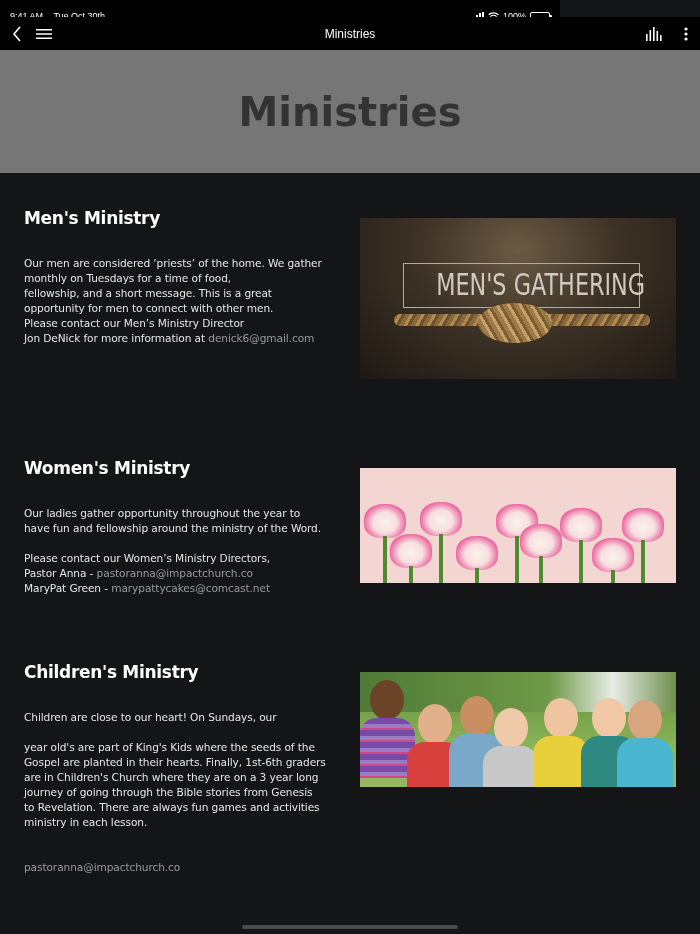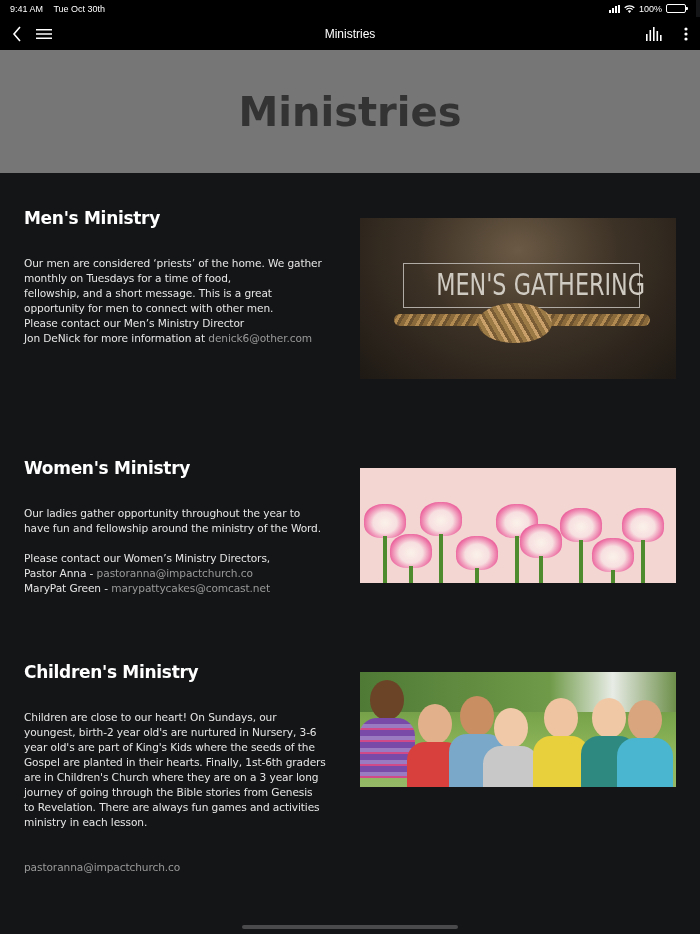--- a/index.html
+++ b/index.html
@@ -1,19 +1,19 @@
 <!DOCTYPE html>
 <html><head>
   <meta charset="utf-8">
   <style>
     * { box-sizing: border-box; margin: 0; padding: 0; }
     html, body { width: 700px; height: 934px; overflow: hidden; background: #141517; }
     body { font-family: "Liberation Sans", "DejaVu Sans", sans-serif; color: #fff; position: relative; }
 
-    .status-bar { position: absolute; top: 0; left: 0; width: 696px; height: 17px; background: #000; display: flex; align-items: center; justify-content: space-between; padding: 8px 10px; font-size: 9px; color: #fff; }
+    .status-bar { position: absolute; top: 0; left: 0; width: 560px; height: 17px; background: #000; display: flex; align-items: center; justify-content: space-between; padding: 16px 10px; font-size: 9px; color: #fff; }
     .status-left span { margin-right: 8px; }
     .status-right { display: flex; align-items: center; gap: 4px; }
     .signal { display: flex; align-items: flex-end; gap: 1px; height: 8px; }
     .signal i { display: block; width: 2px; background: #fff; }
     .battery { width: 20px; height: 9px; border: 1px solid #fff; border-radius: 2px; padding: 1px; position: relative; }
     .battery::after { content: ""; position: absolute; right: -3px; top: 2px; width: 2px; height: 3px; background: #fff; border-radius: 0 1px 1px 0; }
     .battery .fill { width: 100%; height: 100%; background: #fff; border-radius: 1px; }
 
     .nav-bar { position: absolute; top: 17px; left: 0; width: 700px; height: 33px; background: #000; display: flex; align-items: center; justify-content: space-between; padding: 0 12px; }
     .nav-left, .nav-right { display: flex; align-items: center; gap: 14px; width: 80px; }
@@ -120,21 +120,21 @@
 
 <div class="section" style="top:208px; height:175px;">
   <div class="text">
     <h2>Men's Ministry</h2>
     <p>
       <span>Our men are considered ‘priests’ of the home. We gather</span><br>
       <span>monthly on Tuesdays for a time of food,</span><br>
       <span>fellowship, and a short message. This is a great</span><br>
       <span>opportunity for men to connect with other men.</span><br>
       <span>Please contact our Men’s Ministry Director</span><br>
-      <span>Jon DeNick for more information at </span><a class="email">denick6@other.com</a>
+      <span>Jon DeNick for more information at </span><a class="email">denick6@gmail.com</a>
     </p>
   </div>
   <div class="img men-img" style="top:10px; height:161px;" title="Men's Gathering banner with knotted rope">
     <div class="frame"></div>
     <div class="title">MEN'S GATHERING</div>
     <div class="rope"></div>
     <div class="knot"></div>
   </div>
 </div>
 
@@ -189,21 +189,21 @@
         <div class="stem"></div>
       </div>
   </div>
 </div>
 
 <div class="section" style="top:662px; height:210px;">
   <div class="text">
     <h2>Children's Ministry</h2>
     <p>
       <span>Children are close to our heart!  On Sundays, our</span><br>
-      <span>youngest, birth-2 year old's are nurtured in Nursery, 3-6</span><br>
+      <br>
       <span>year old's are part of King's Kids where the seeds of the</span><br>
       <span>Gospel are planted in their hearts.  Finally, 1st-6th graders</span><br>
       <span>are in Children's Church where they are on a 3 year long</span><br>
       <span>journey of going through the Bible stories from Genesis</span><br>
       <span>to Revelation.  There are always fun games and activities</span><br>
       <span>ministry in each lesson.</span>
     </p>
     <p class="gap">
       <br>
       <a class="email">pastoranna@impactchurch.co</a>

